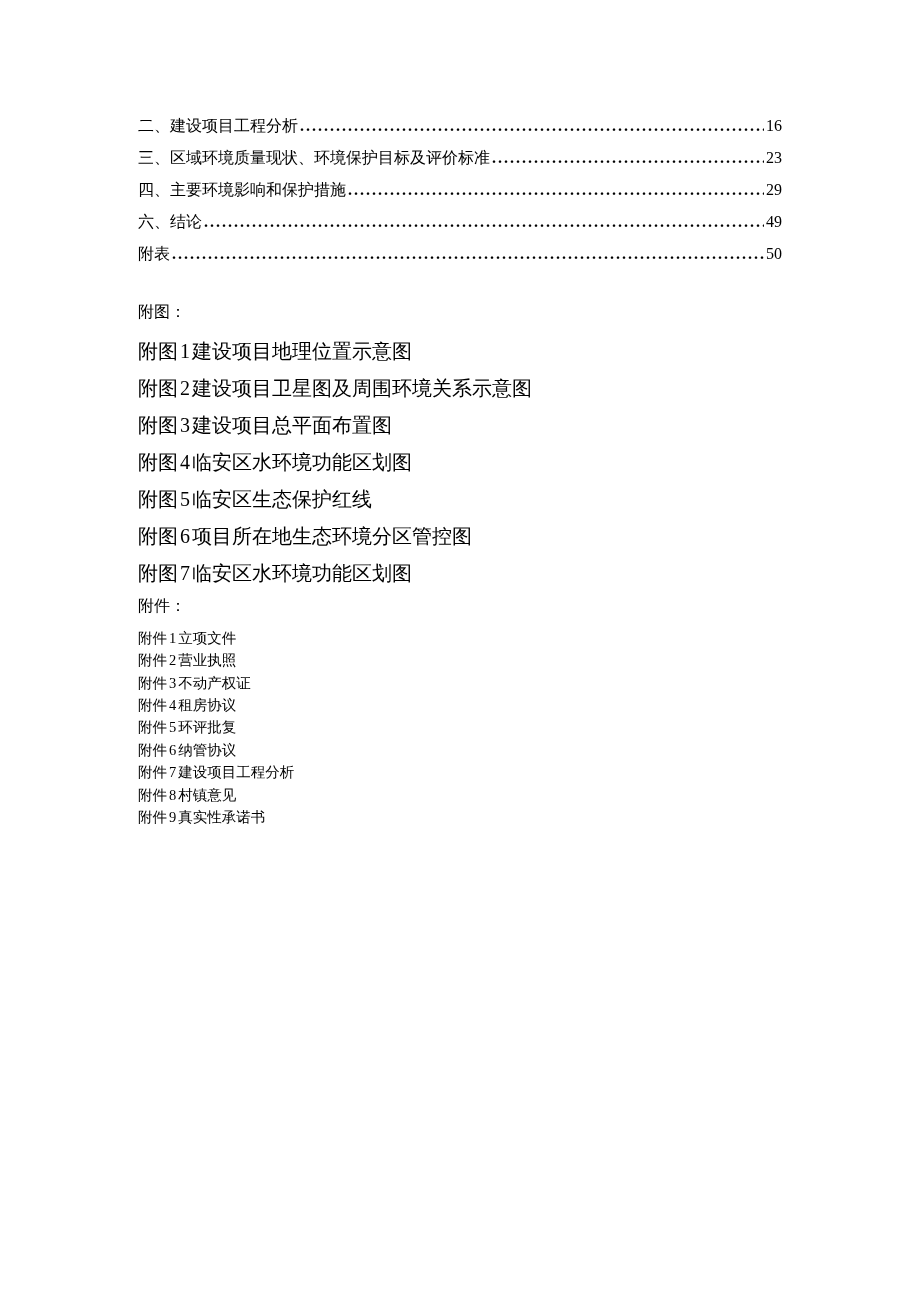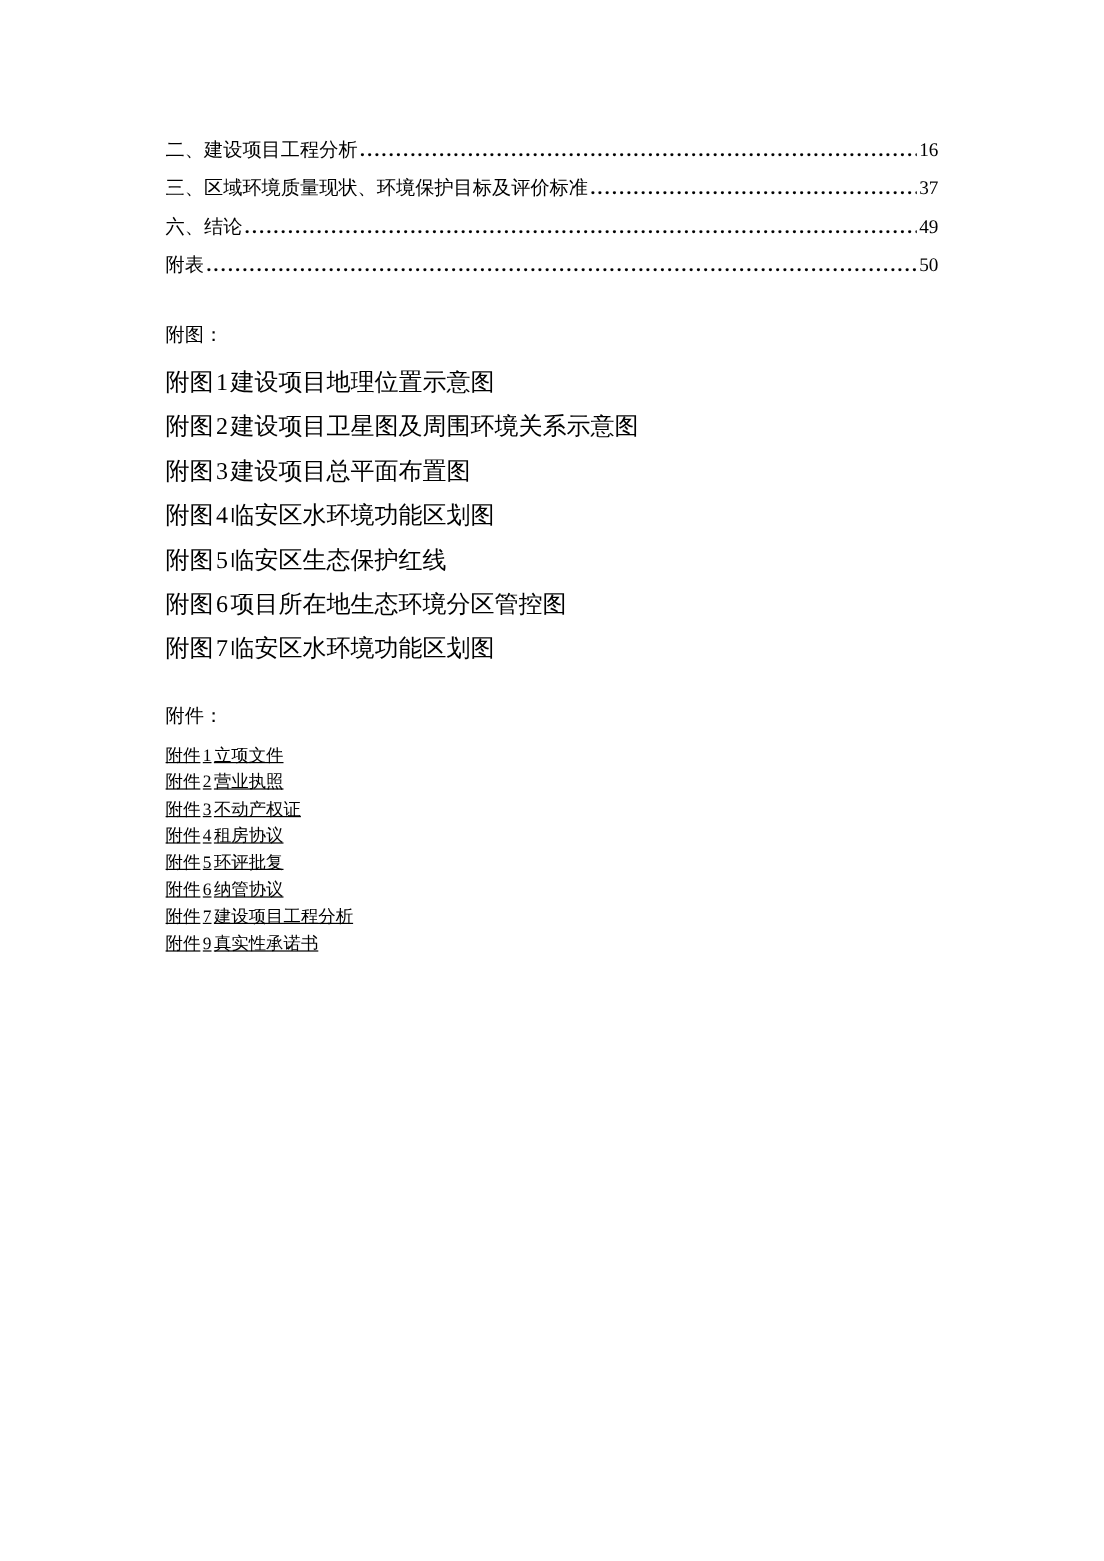--- a/index.html
+++ b/index.html
@@ -39,51 +39,54 @@
       content: "..................................................................................................................";
       font-weight: bold;
     }
     .toc-page {
       flex-shrink: 0;
       font-weight: normal;
       font-family: "Times New Roman", serif;
     }
     .section-heading {
       font-size: 16px;
-      margin-top: 24px;
       margin-bottom: 6px;
       line-height: 1.8;
     }
     .list-block .list-item {
       font-size: 20px;
       line-height: 1.85;
     }
     .list-block.tight .list-item {
       font-size: 14.5px;
       line-height: 1.55;
-      text-decoration: underline;
     }
     .list-num {
       font-family: "Times New Roman", serif;
       margin: 0 2px;
     }
   </style>
 </head>
 <body>
 
 <div class="toc-section" id="toc-container">
     <div class="toc-entry">
       <span class="toc-title">二、建设项目工程分析</span>
       <span class="toc-dots"></span>
       <span class="toc-page">16</span>
     </div>
     <div class="toc-entry">
       <span class="toc-title">三、区域环境质量现状、环境保护目标及评价标准</span>
       <span class="toc-dots"></span>
-      <span class="toc-page">37</span>
+      <span class="toc-page">23</span>
+    </div>
+    <div class="toc-entry">
+      <span class="toc-title">四、主要环境影响和保护措施</span>
+      <span class="toc-dots"></span>
+      <span class="toc-page">29</span>
     </div>
     <div class="toc-entry">
       <span class="toc-title">六、结论</span>
       <span class="toc-dots"></span>
       <span class="toc-page">49</span>
     </div>
     <div class="toc-entry">
       <span class="toc-title">附表</span>
       <span class="toc-dots"></span>
       <span class="toc-page">50</span>
@@ -103,14 +106,15 @@
 
 <div class="section-heading">附件：</div>
 <div class="list-block tight" id="fujian-container">
     <div class="list-item"><span>附件</span><span class="list-num">1</span><span>立项文件</span></div>
     <div class="list-item"><span>附件</span><span class="list-num">2</span><span>营业执照</span></div>
     <div class="list-item"><span>附件</span><span class="list-num">3</span><span>不动产权证</span></div>
     <div class="list-item"><span>附件</span><span class="list-num">4</span><span>租房协议</span></div>
     <div class="list-item"><span>附件</span><span class="list-num">5</span><span>环评批复</span></div>
     <div class="list-item"><span>附件</span><span class="list-num">6</span><span>纳管协议</span></div>
     <div class="list-item"><span>附件</span><span class="list-num">7</span><span>建设项目工程分析</span></div>
+    <div class="list-item"><span>附件</span><span class="list-num">8</span><span>村镇意见</span></div>
     <div class="list-item"><span>附件</span><span class="list-num">9</span><span>真实性承诺书</span></div>
   </div>
 
 </body></html>

